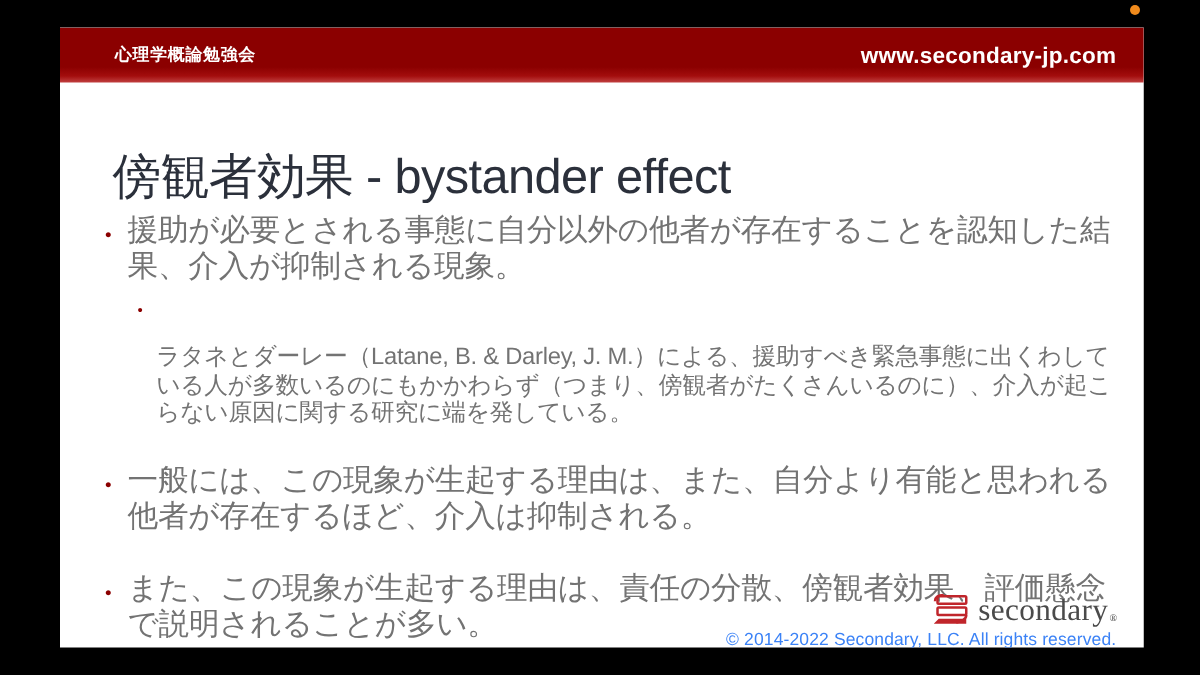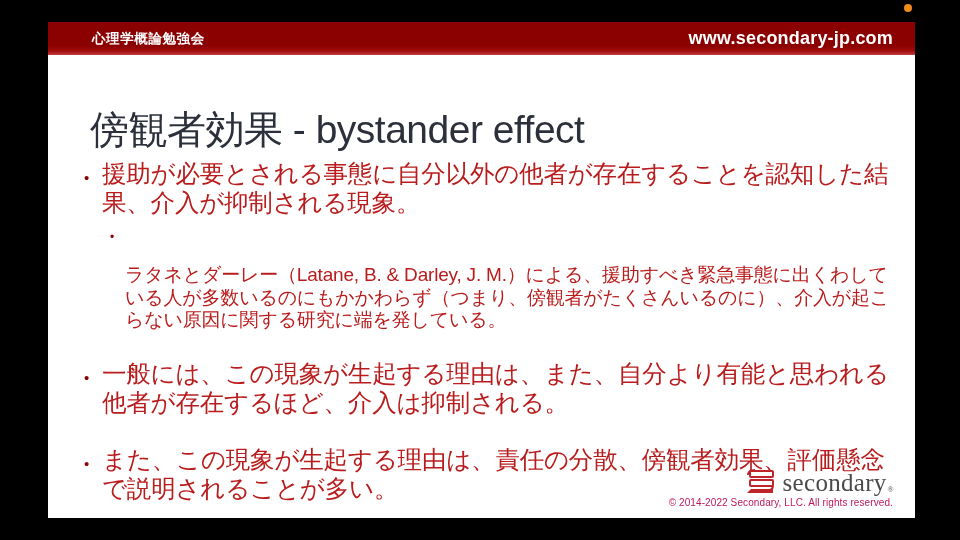--- a/index.html
+++ b/index.html
@@ -40,21 +40,21 @@
     top: 22px;
     width: 867px;
     height: 496px;
     background: #ffffff;
     overflow: hidden;
   }
 
   
   #header-bar {
     position: relative;
-    height: 33px;
+    height: 44px;
     background: linear-gradient(to bottom, #8b0000 0%, #8b0000 72%, #a30d0d 88%, #c14040 100%);
     display: flex;
     align-items: center;
     justify-content: space-between;
     box-sizing: border-box;
     padding: 0 22px 0 44px;
   }
   #header-title {
     color: #ffffff;
     font-size: 13.5px;
@@ -100,21 +100,21 @@
     align-items: flex-start;
   }
   .bullet-marker {
     flex: 0 0 auto;
     color: #8b0000;
     line-height: 1;
     user-select: none;
   }
   .bullet-text {
     flex: 1 1 auto;
-    color: #b91c1c;
+    color: #737373;
   }
 
   
   .level1 {
     margin-bottom: 4px;
   }
   .level1 > .bullet-marker {
     font-size: 15px;
     padding-top: 10px;
     width: 18px;
@@ -171,22 +171,22 @@
     position: relative;
   }
   #logo-word .reg {
     font-size: 8px;
     vertical-align: baseline;
     position: relative;
     top: 1px;
     left: 1px;
   }
   #copyright {
-    color: #be185d;
-    font-size: 10px;
+    color: #3b82f6;
+    font-size: 14px;
     letter-spacing: 0.1px;
     white-space: nowrap;
   }
 </style>
 </head>
 <body>
 
 <div id="viewport">
 
   <div id="status-dot"></div>

